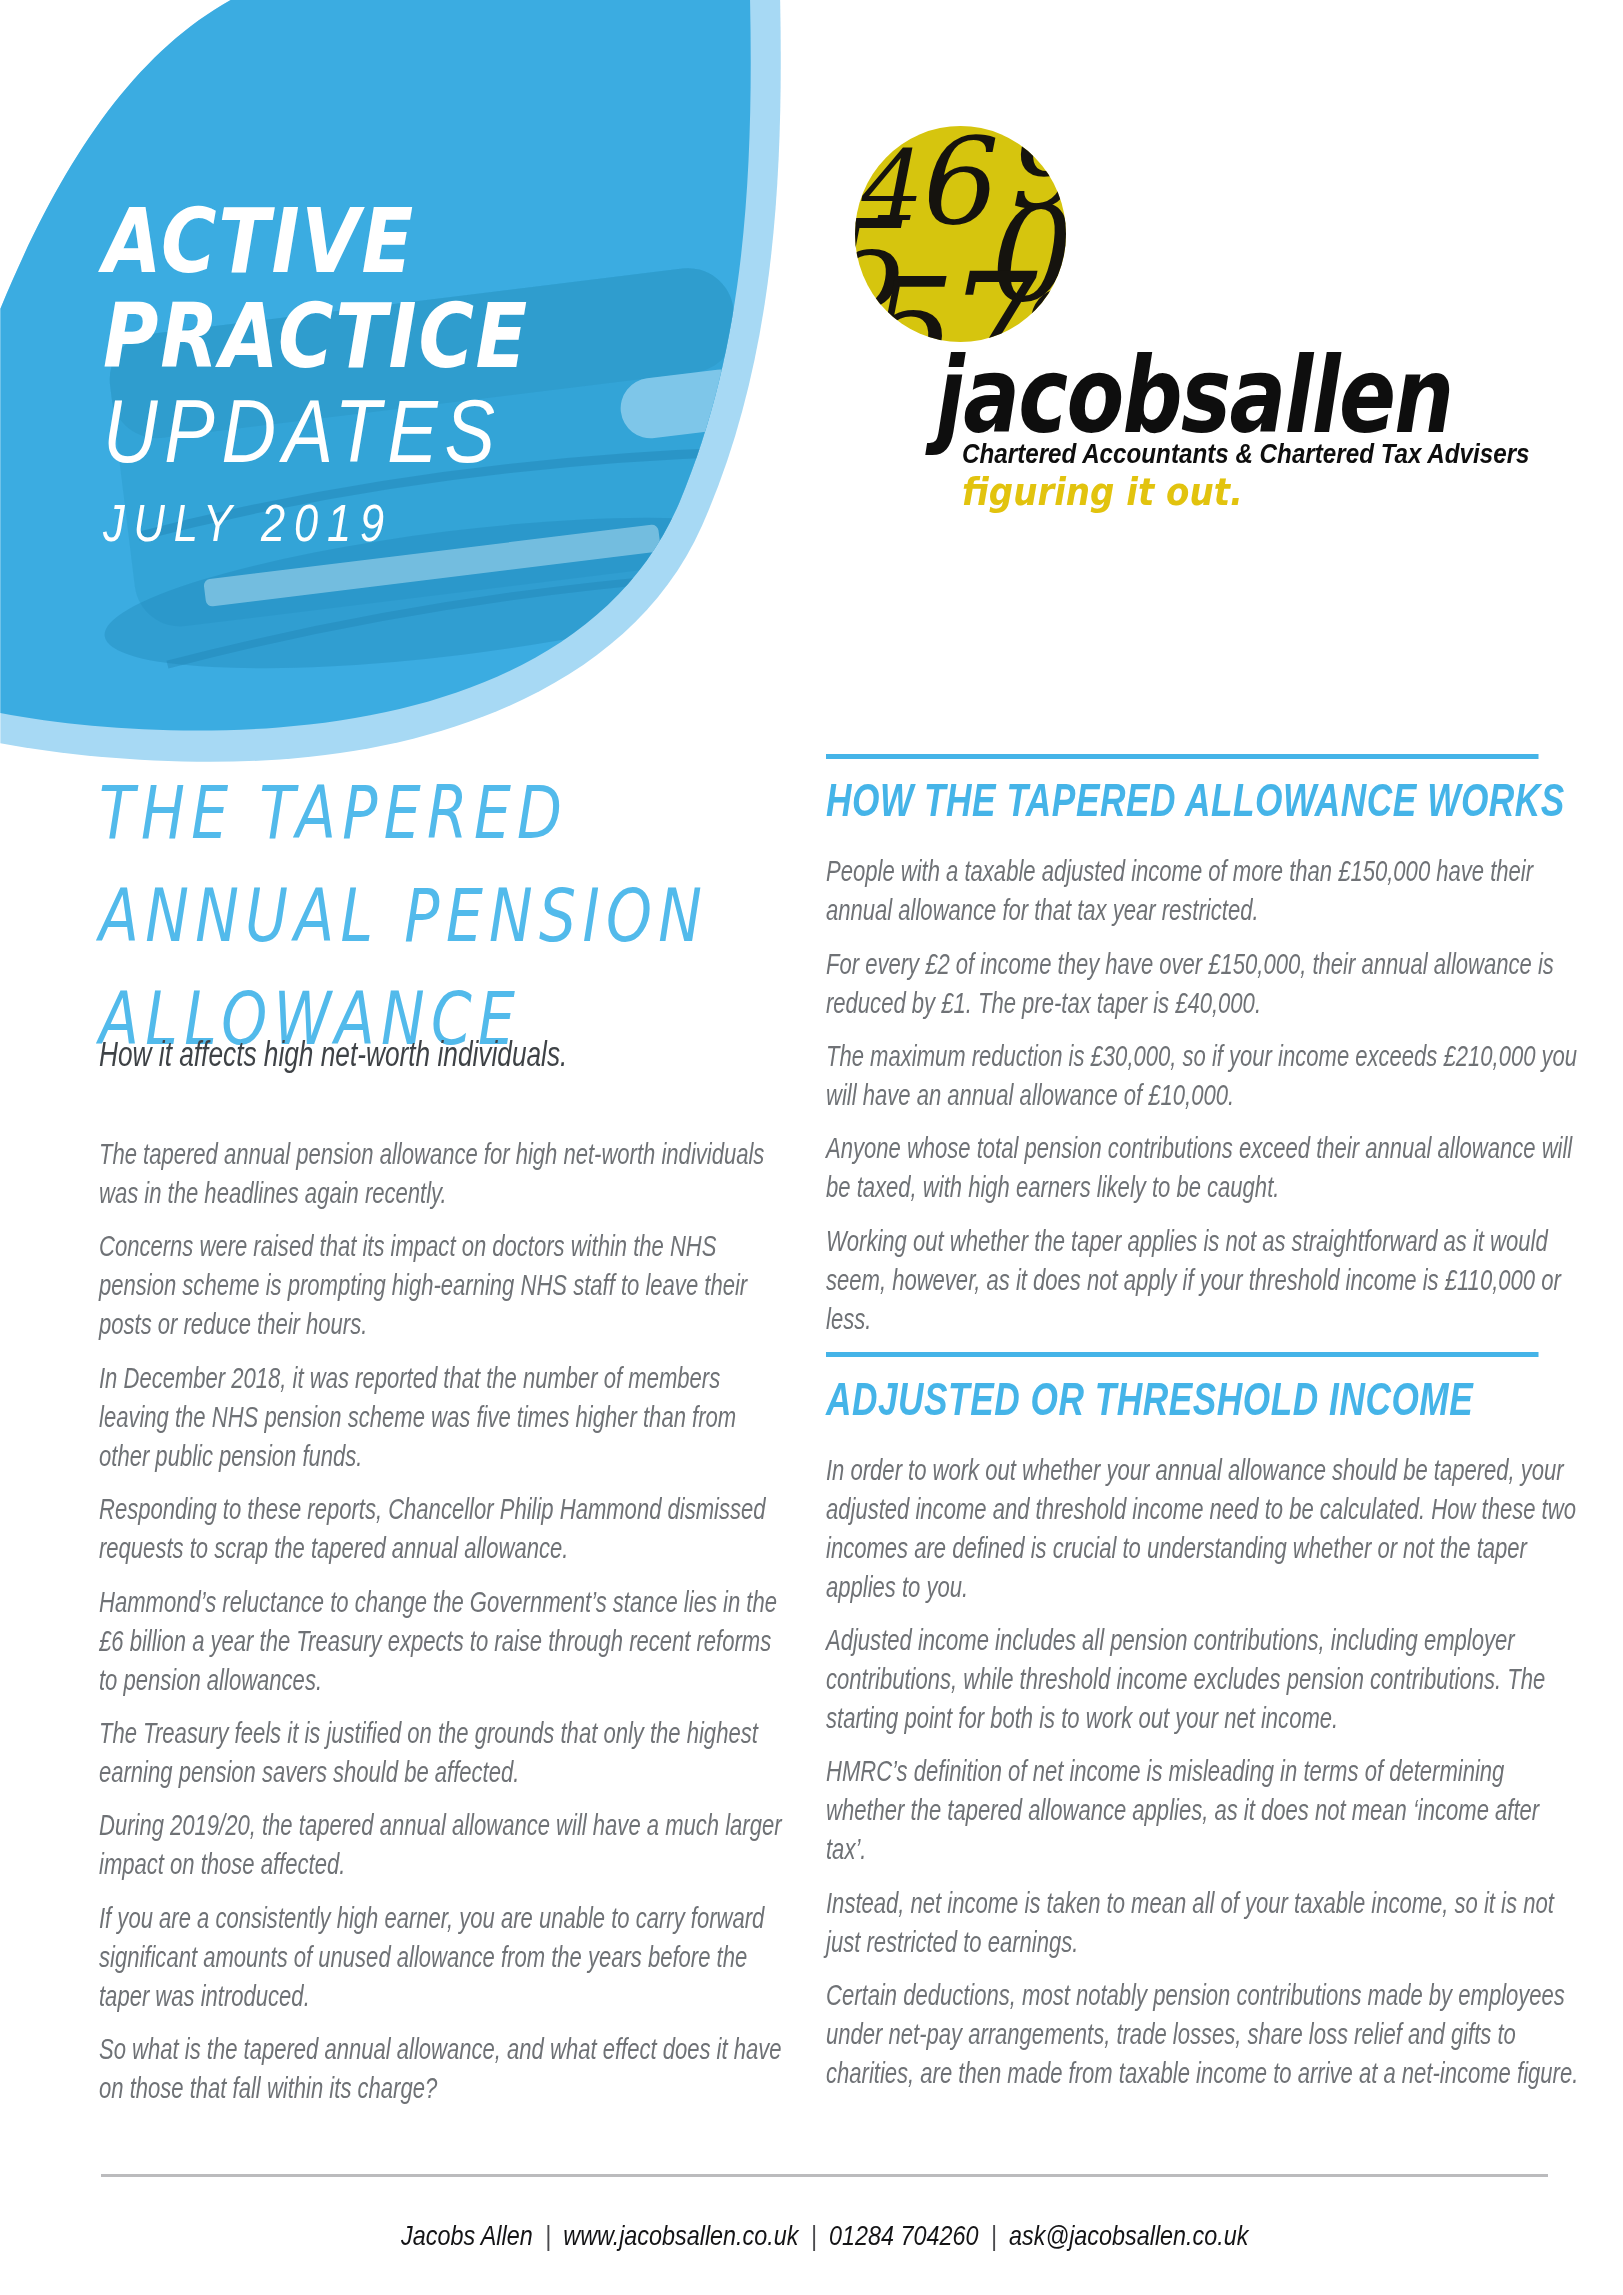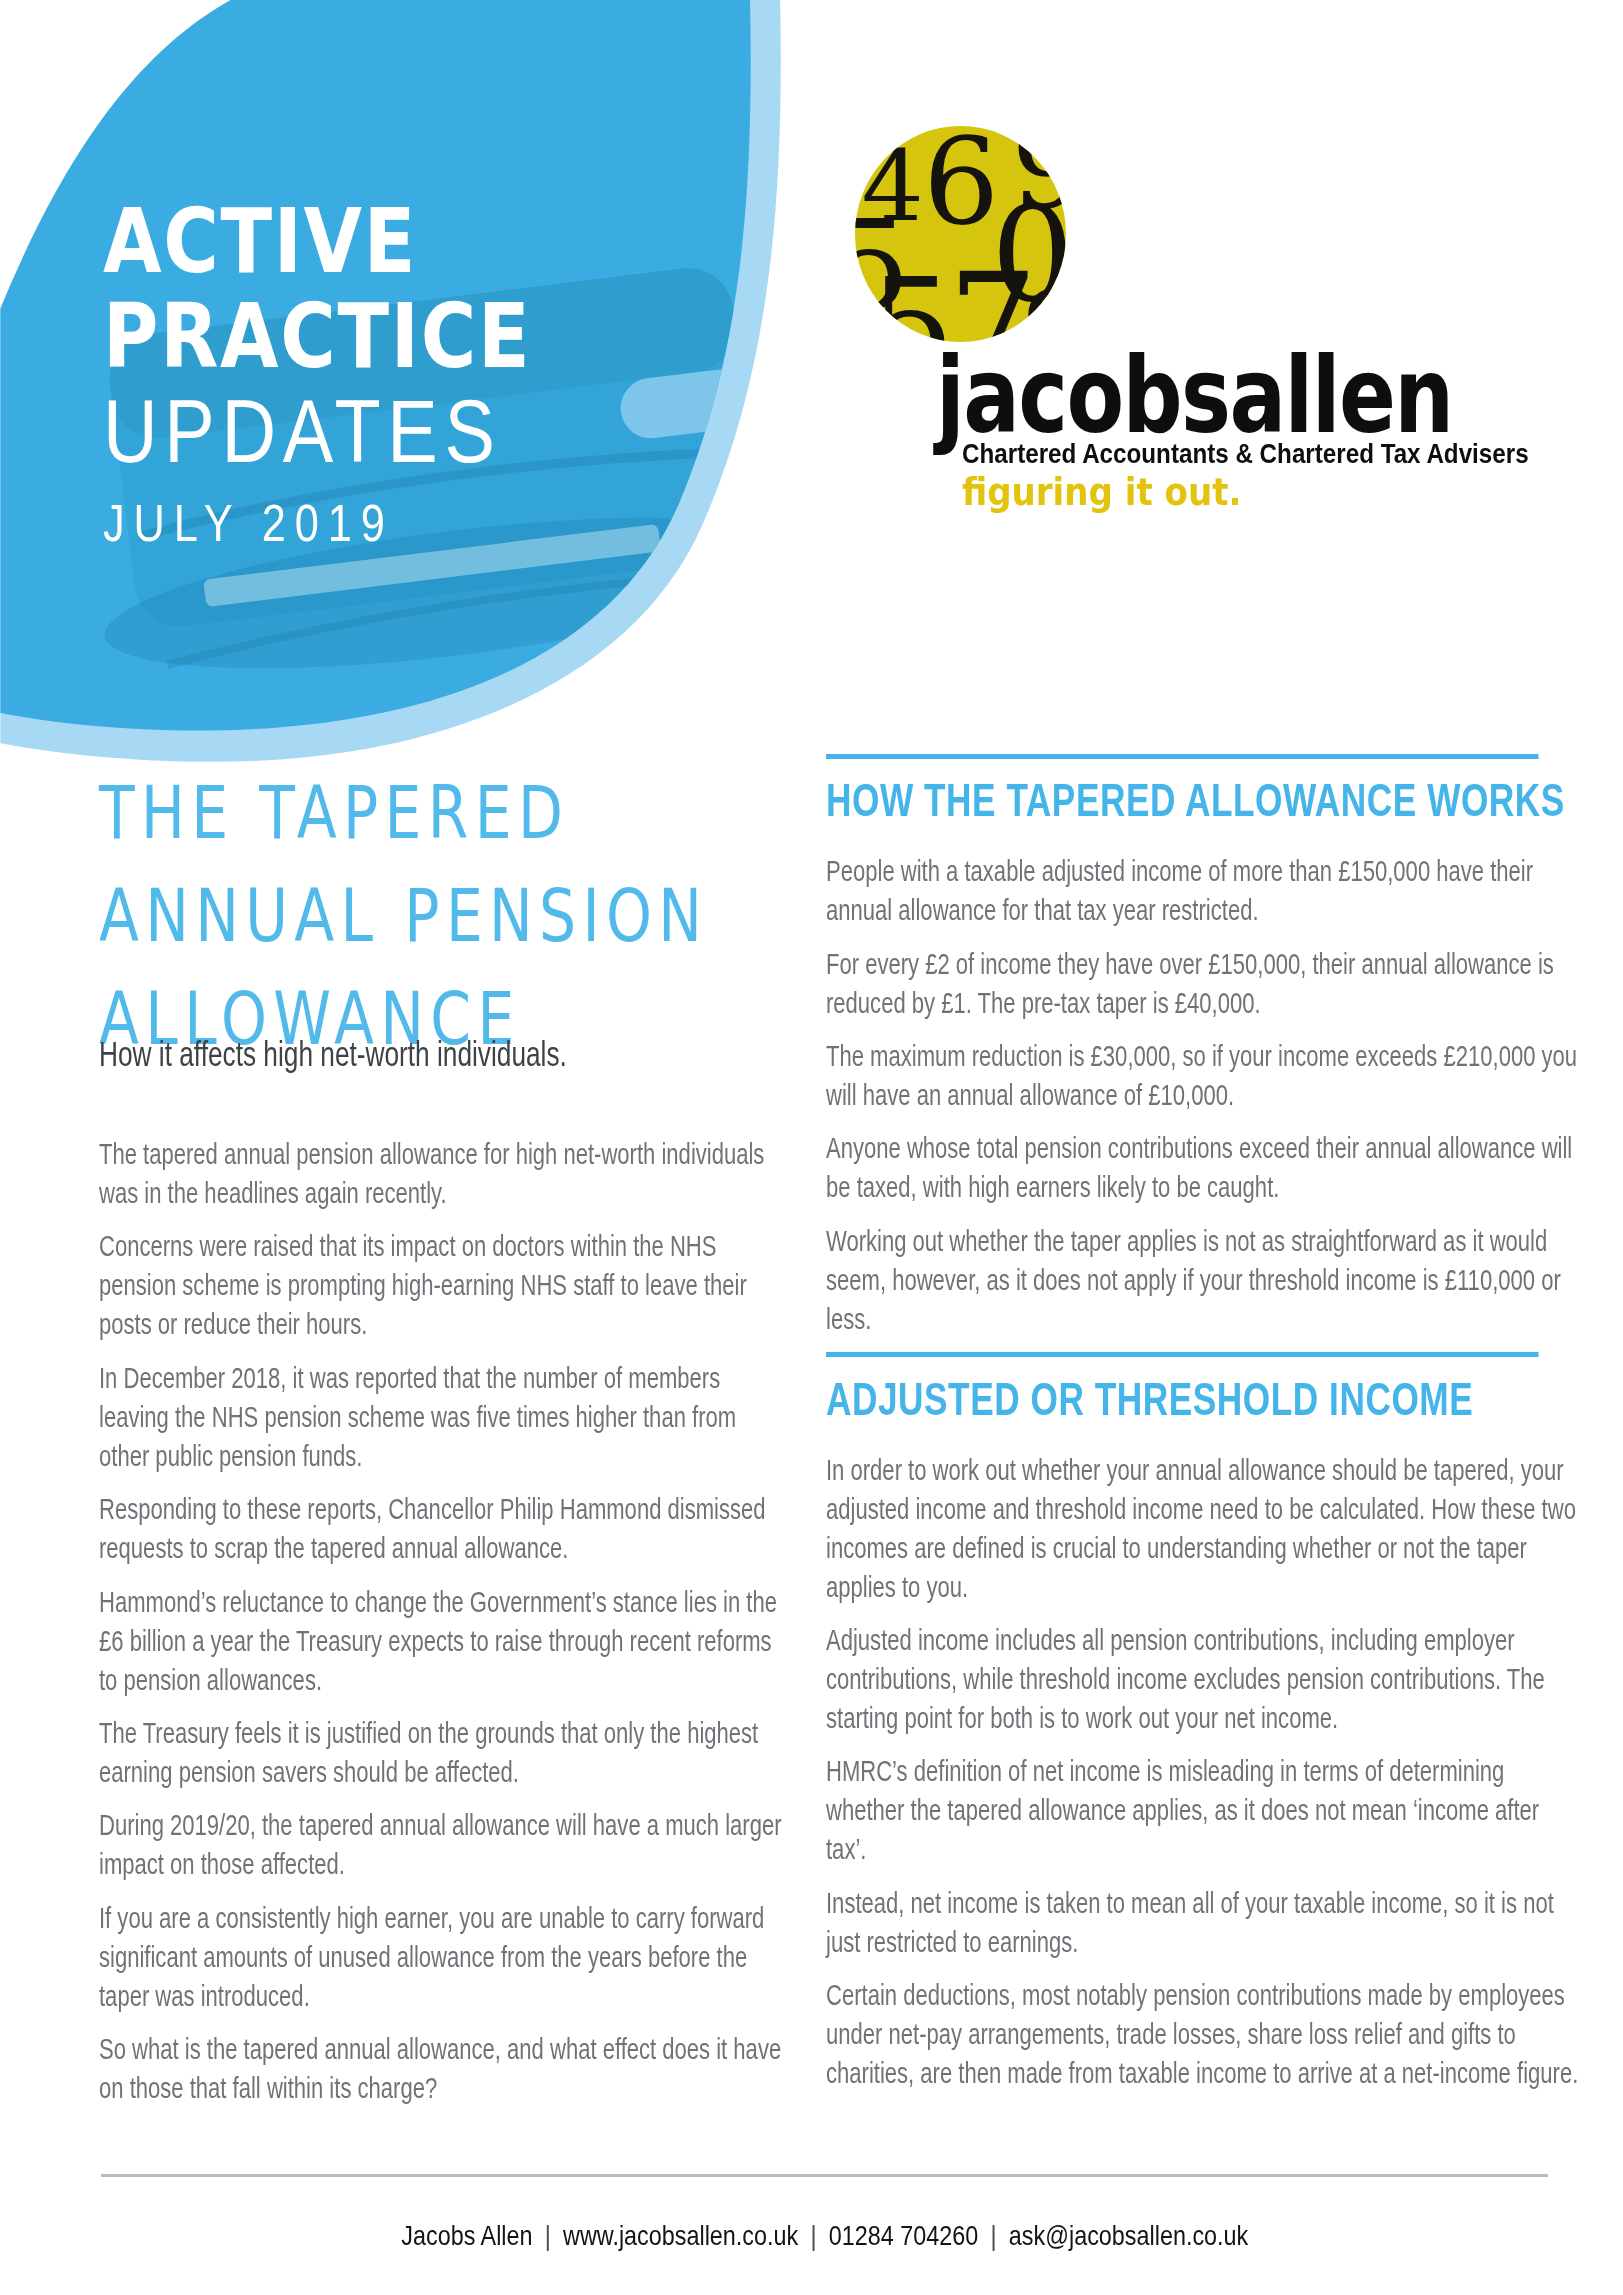--- a/index.html
+++ b/index.html
@@ -1,19 +1,19 @@
 <!DOCTYPE html>
 <html style="font-size:10.5px"><head>
 <meta charset="utf-8">
 <style>
   * { margin:0; padding:0; box-sizing:border-box; }
   html,body { width:1623px; height:2295px; background:#ffffff; overflow:hidden;
               font-family:"Liberation Sans", sans-serif; }
   .abs { position:absolute; }
-  #page { position:relative; width:1623px; height:1801px; background:#fff; }
+  #page { position:relative; width:1623px; height:1801px; background:#fff;font-style:italic; }
 
   
   #blob-svg { left:0; top:0; }
 
   #masthead-text { left:103px; top:194px; width:654px;
                    transform:scaleX(.85); transform-origin:0 0; color:#fff; }
   .mast-line-bold { font-family:"DejaVu Sans", sans-serif; font-weight:700;
                     font-size:89px; line-height:95px; letter-spacing:2px; }
   .mast-line-reg  { font-family:"Liberation Sans", sans-serif; font-weight:400;
                     font-size:89px; line-height:95px; letter-spacing:7.9px; }

